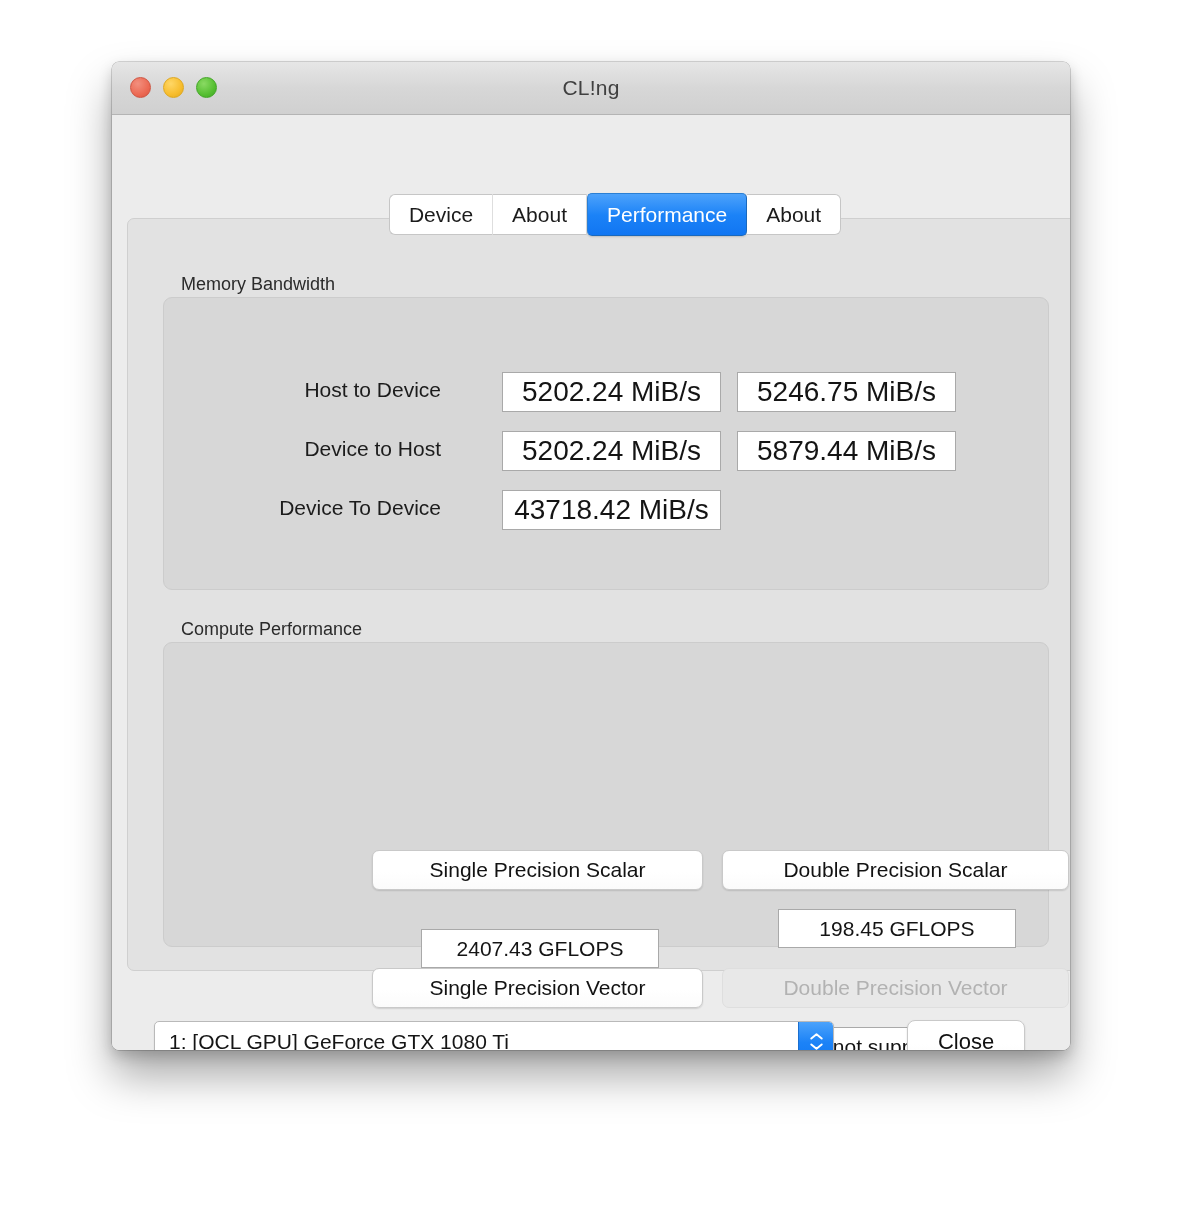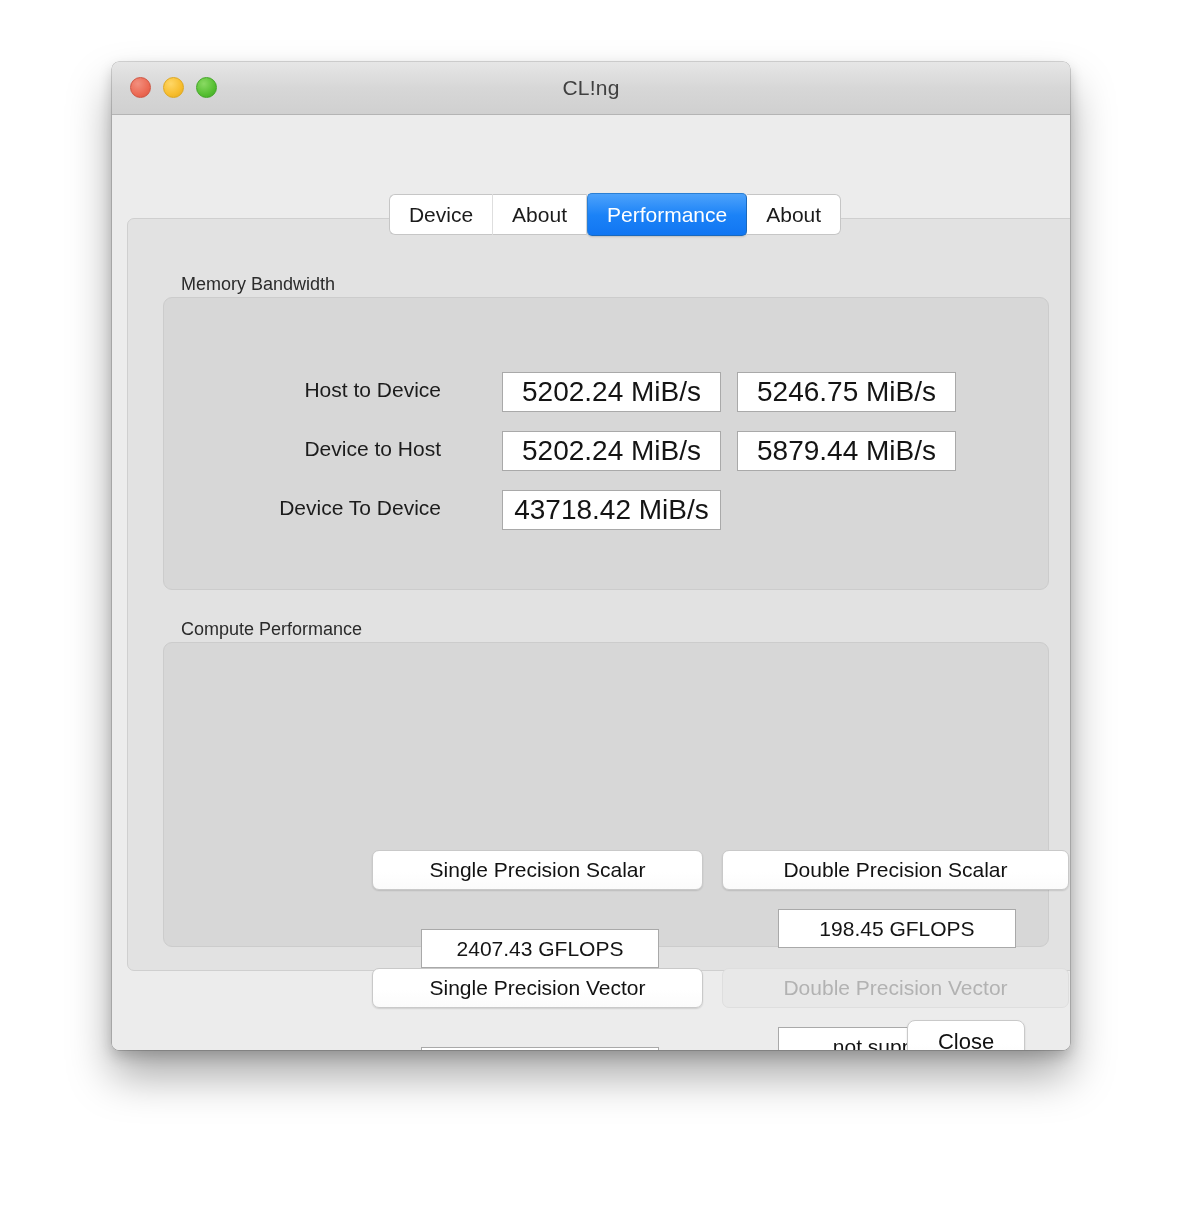--- a/index.html
+++ b/index.html
@@ -383,20 +383,31 @@
           <div class="cp-btn col-left rw-btn1">Single Precision Vector</div>
 
           <div class="cp-field col-left rw-field1">4051.21 GFLOPS</div>
           <div class="cp-field col-right rw-field1">not supported</div>
 
         </div>
       </div>
 
       <div id="bottombar">
 
+        <div id="device-popup">
+          <div id="device-popup-text">1: [OCL GPU] GeForce GTX 1080 Ti</div>
+          <div id="device-stepper">
+            <svg class="chev" viewBox="0 0 13 7">
+              <path d="M1.3 5.6 L6.5 1.2 L11.7 5.6" fill="none" stroke="#ffffff" stroke-width="1.9" stroke-linecap="round" stroke-linejoin="round"></path>
+            </svg>
+            <svg class="chev" viewBox="0 0 13 7">
+              <path d="M1.3 1.4 L6.5 5.8 L11.7 1.4" fill="none" stroke="#ffffff" stroke-width="1.9" stroke-linecap="round" stroke-linejoin="round"></path>
+            </svg>
+          </div>
+        </div>
 
         <div id="close-button">Close</div>
 
       </div>
 
     </div>
   </div>
 </div>
 
 </body></html>

